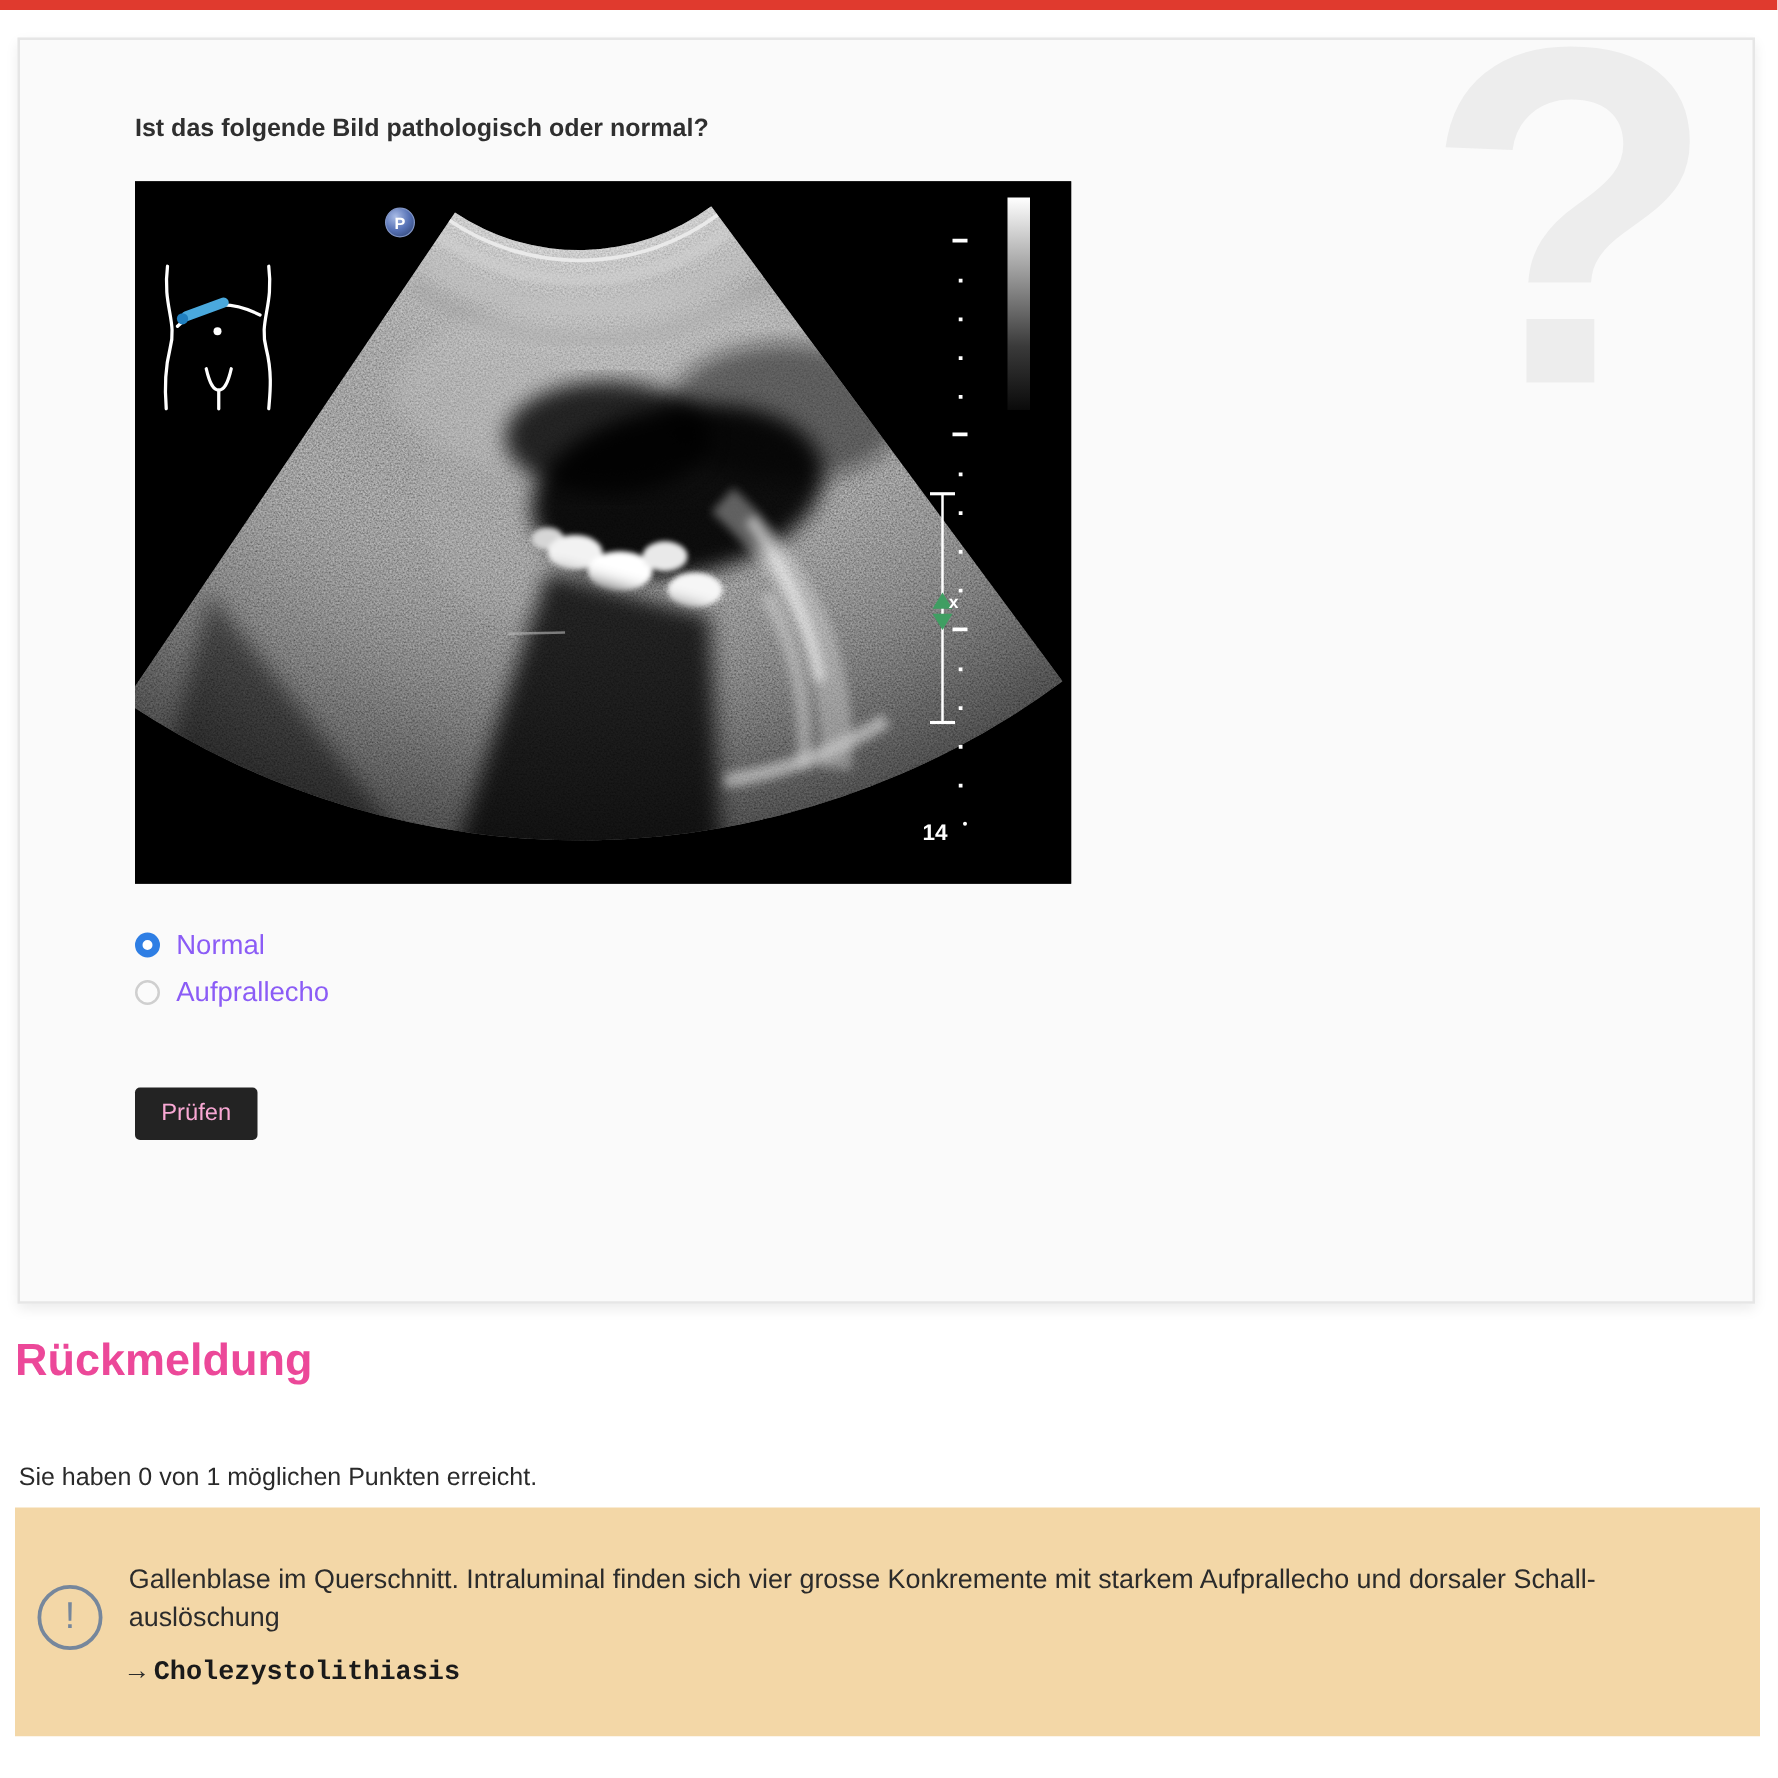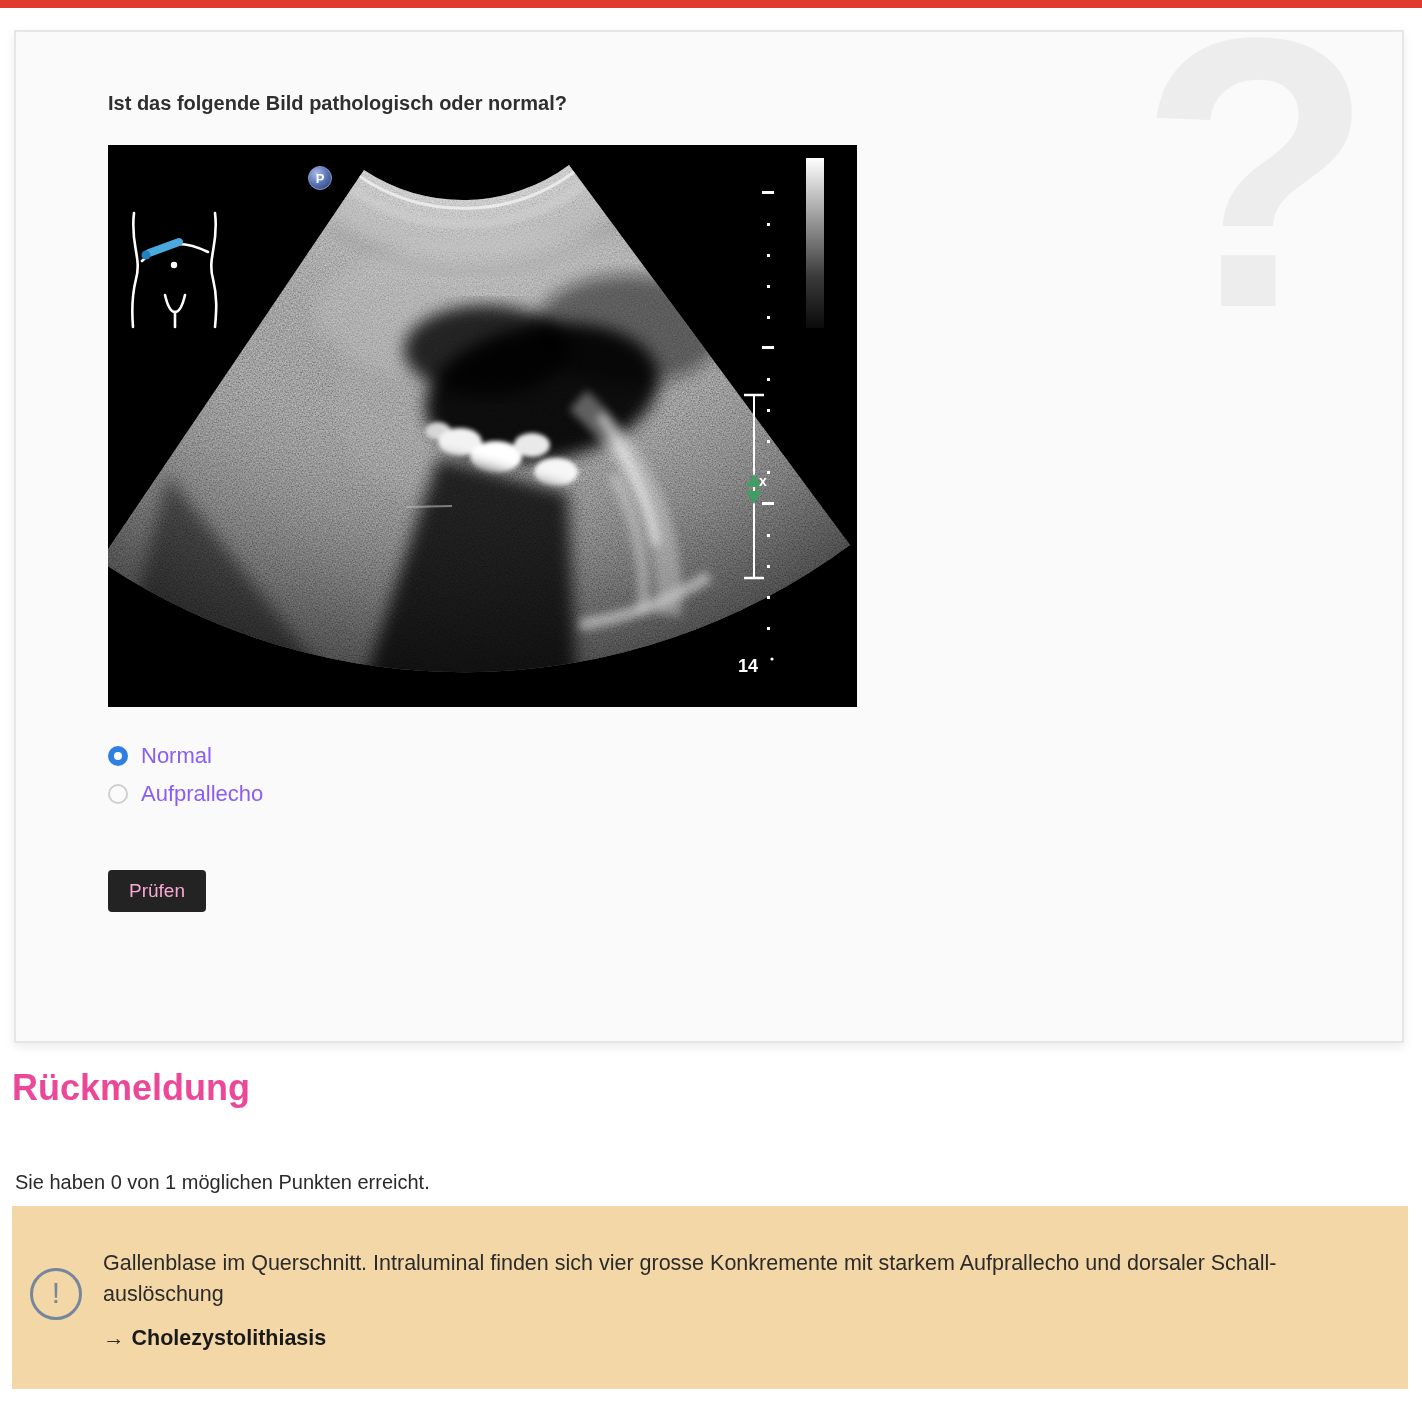--- a/index.html
+++ b/index.html
@@ -87,21 +87,21 @@
     border: 3px solid #76879c; border-radius: 50%;
     color: #76879c; font-size: 30px; font-weight: 400;
     text-align: center; line-height: 44px;
     box-sizing: content-box;
   }
   .alert-body {
     position: absolute; left: 91px; top: 42px; right: 26px;
     font-size: 21.5px; color: #2b2b2b; line-height: 31px;
   }
   .alert-text { white-space: pre-line; margin: 0; }
-  .alert-diagnosis { margin: 13px 0 0 0; }
+  .alert-diagnosis { margin: 13px 0 0 0; font-family: Liberation Mono, monospace; }
   .alert-arrow { margin-right: 7px; font-weight: 400; }
   .alert-diagnosis strong { color: #1a1a1a; }
 </style>
 </head>
 <body>
 
 <div class="top-bar"></div>
 
 <div class="card">
 

